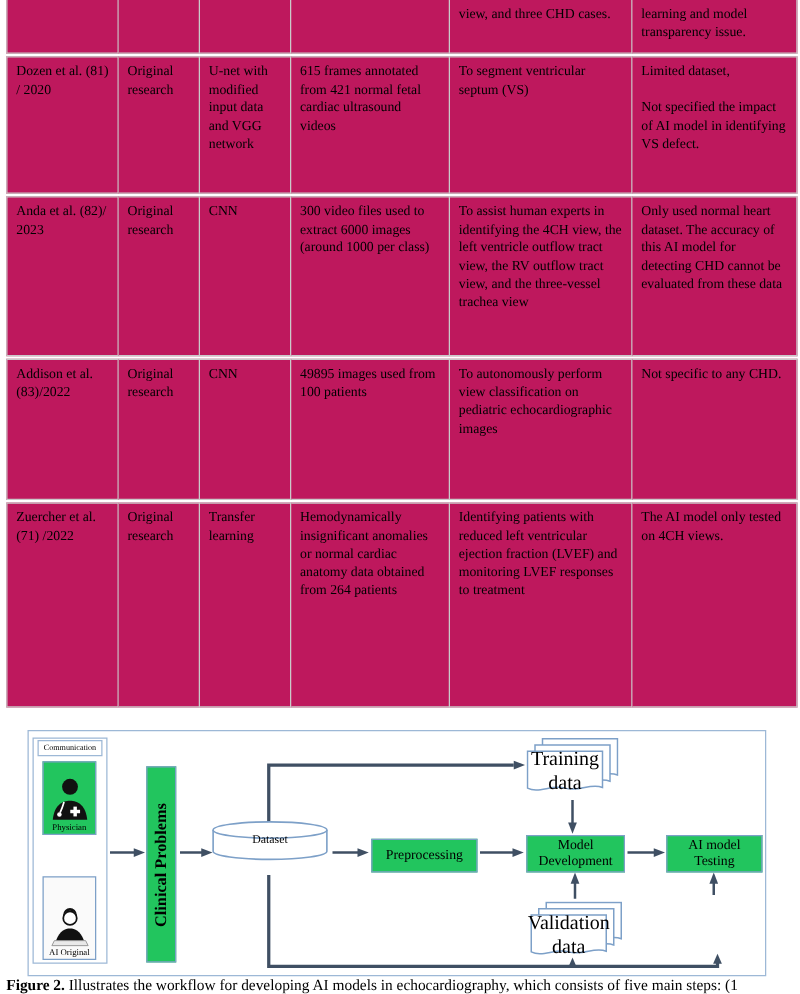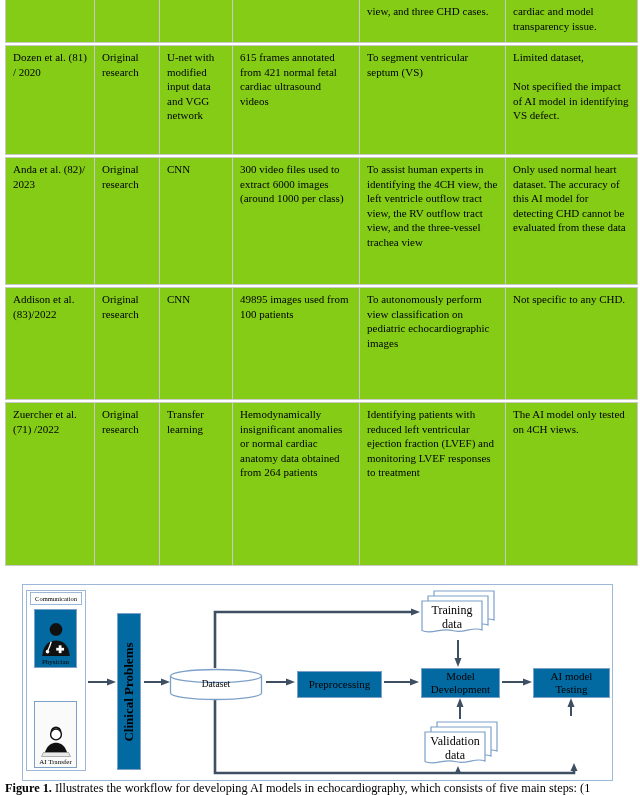--- a/index.html
+++ b/index.html
@@ -3,53 +3,53 @@
 <meta charset="utf-8">
 <style>
   * { margin:0; padding:0; box-sizing:border-box; }
   html,body { width:640px; height:795px; background:#fff; overflow:hidden;
               font-family:"Liberation Serif", serif; color:#000; }
   #page { position:relative; width:640px; height:795px; }
 
   
   table.comp { position:absolute; left:5px; top:-3px; width:633px;
                border-collapse:separate; border-spacing:0 2px; }
-  table.comp td { background:#84cc16; border:1px solid #c9c9c9; border-left:none;
+  table.comp td { background:#be185d; border:1px solid #c9c9c9; border-left:none;
                   vertical-align:top; padding:4px 7px 4px 7px;
                   font-size:11px; line-height:1.32; white-space:pre-line; }
   table.comp td:first-child { border-left:1px solid #c9c9c9; }
   tr.r0 td { height:44px; }
   tr.r1 td { height:110px; }
   tr.r2 td { height:128px; }
   tr.r3 td { height:113px;margin-left:11px; }
   tr.r4 td { height:164px; }
 
   
   .fig-heading { position:absolute; left:5px; top:552px; width:630px;
                  font-size:13.5px; font-weight:bold; }
   .fig-caption { position:absolute; left:5px; top:781px; width:633px;
                  font-size:12.3px; white-space:nowrap; overflow:hidden; }
   .fig-caption b { font-weight:bold; }
 
   
   .diagram { position:absolute; left:22px; top:584px; width:591px; height:197px;
              border:1.5px solid #9db8d6; background:#fff; }
   .diagram .abs { position:absolute; }
-  .bluebox { border:1.2px solid #7da0c8; background:#0369a1; }
+  .bluebox { border:1.2px solid #7da0c8; background:#22c55e; }
   .groupbox { border:1px solid #9db8d6; background:#fff; }
   .ctr { display:flex; align-items:center; justify-content:center; text-align:center; }
   .comm-label { font-size:6.5px; }
   .persbox { display:flex; flex-direction:column; align-items:center;
              justify-content:flex-end; padding-bottom:1px; }
   .perslabel { font-size:7px; line-height:1.15; text-align:center; }
   .clinical { font-size:13px; font-weight:600; }
   .clinical span { transform:rotate(-90deg); white-space:nowrap; }
   .boxlabel { font-size:11px; line-height:1.2; }
   .stack { position:absolute; }
-  .stack .stacklabel { position:absolute; font-size:12px; line-height:1.2;
+  .stack .stacklabel { position:absolute; font-size:16px; line-height:1.2;
                        display:flex; align-items:center; justify-content:center;
                        text-align:center; }
   .cyl-label { position:absolute; left:0; top:11px; width:94px; text-align:center;
                font-size:9.5px; }
   svg { display:block; }
 </style>
 </head>
 <body>
 
 <div id="page">
@@ -63,21 +63,21 @@
         <col style="width:146px">
         <col style="width:132px">
     </colgroup>
     <tbody>
       <tr class="r0">
         <td></td>
         <td></td>
         <td></td>
         <td></td>
         <td>view, and three CHD cases.</td>
-        <td>cardiac and model transparency issue.</td>
+        <td>learning and model transparency issue.</td>
       </tr>
       <tr class="r1">
         <td>Dozen et al. (81) / 2020</td>
         <td>Original research</td>
         <td>U-net with modified input data and VGG network</td>
         <td>615 frames annotated from 421 normal fetal cardiac ultrasound videos</td>
         <td>To segment ventricular septum (VS)</td>
         <td>Limited dataset,
 
 Not specified the impact of AI model in identifying VS defect.</td>
@@ -177,28 +177,28 @@
 
     <div class="abs bluebox persbox" style="left:11px;top:116px;width:43px;height:67px;background:#fafafa;">
       <span>
         <svg width="34" height="34" viewBox="0 0 34 32">
           <circle cx="17" cy="9.5" r="5.4" fill="#fff" stroke="#111" stroke-width="1.4"></circle>
           <path d="M11.6,9 A5.4,5.4 0 0 1 22.4,9 L22.4,6.8 A5.4,5.4 0 0 0 11.6,6.8 Z" fill="#111"></path>
           <path d="M6,27 C9,19.5 13,17.8 17,17.8 C21,17.8 25,19.5 28,27 L28,29 L6,29 Z" fill="#111"></path>
           <path d="M4.5,27.5 L29.5,27.5 L31.5,31.5 L2.5,31.5 Z" fill="#e9e9e9" stroke="#9a9a9a" stroke-width="0.8"></path>
         </svg>
       </span>
-      <div class="perslabel" style="width:34px;">AI Transfer</div>
+      <div class="perslabel" style="width:34px;">AI Original</div>
     </div>
 
     <div class="abs bluebox ctr clinical" style="left:94px;top:28px;width:24px;height:157px;">
       <span>Clinical Problems</span>
     </div>
 
-    <div class="abs" style="left:146px;top:83px;width:94px;height:33px;">
+    <div class="abs" style="left:146px;top:71px;width:94px;height:33px;">
       <svg width="94" height="33" viewBox="0 0 94 33">
         <path d="M1.5,8 L1.5,25 A45.5,6.5 0 0 0 92.5,25 L92.5,8" fill="#fff" stroke="#7da0c8" stroke-width="1.3"></path>
         <ellipse cx="47" cy="8" rx="45.5" ry="6.5" fill="#fff" stroke="#7da0c8" stroke-width="1.3"></ellipse>
       </svg>
       <div class="cyl-label">Dataset</div>
     </div>
 
     <div class="abs bluebox ctr boxlabel" style="left:274px;top:86px;width:85px;height:27px;">
       <span>Preprocessing</span>
     </div>
@@ -230,16 +230,16 @@
           <path transform="translate(0,10)" d="M1,1 H61 V30 C51,26 43,34 31,30.5 C20,27.5 10,35 1,30.5 Z"></path>
         </g>
       </svg>
       <div class="stacklabel" style="left:6px;top:11px;width:50px;height:32px;">Validation data</div>
     </div>
 
 
   </div>
 
   <div class="fig-caption">
-    <b>Figure 1.</b><span> Illustrates the workflow for developing AI models in echocardiography, which consists of five main steps: (1</span>
+    <b>Figure 2.</b><span> Illustrates the workflow for developing AI models in echocardiography, which consists of five main steps: (1</span>
   </div>
 
 </div>
 
 </body></html>

